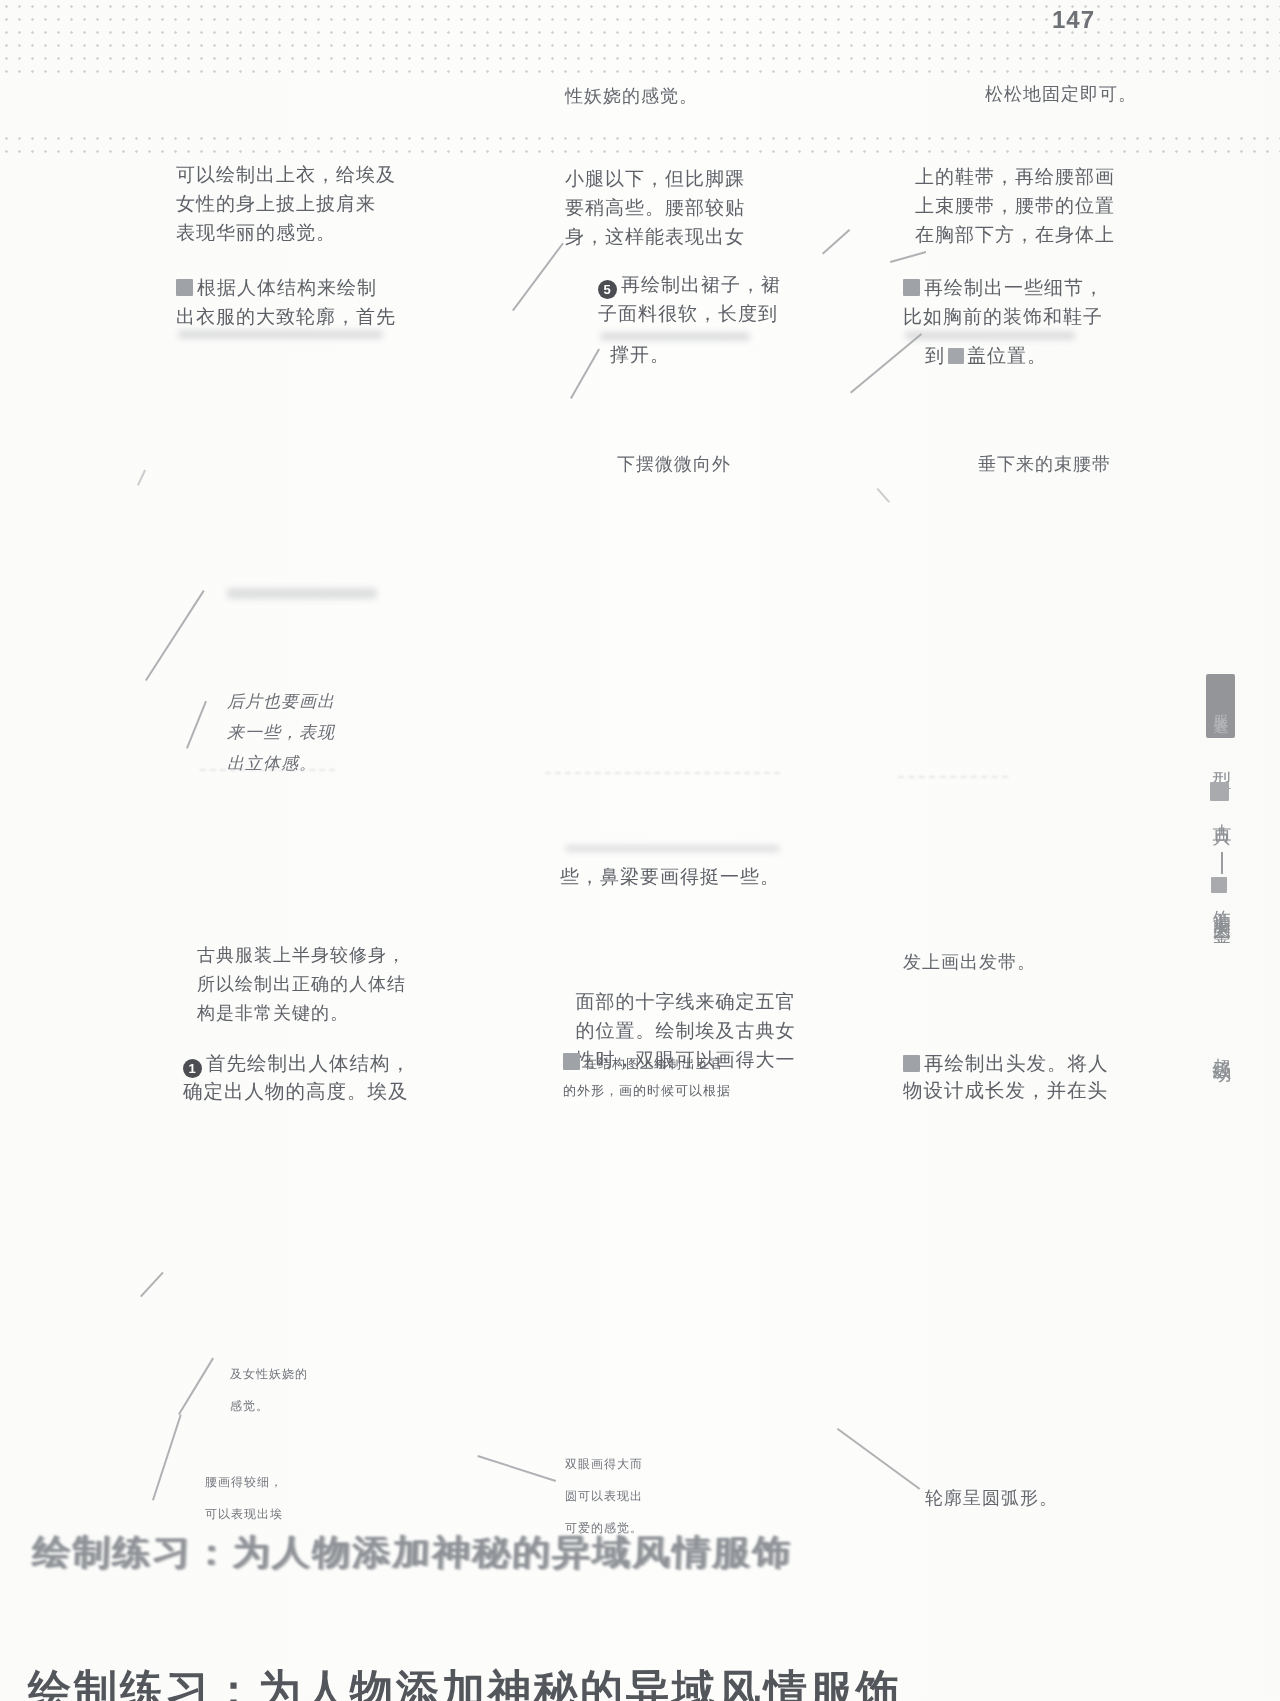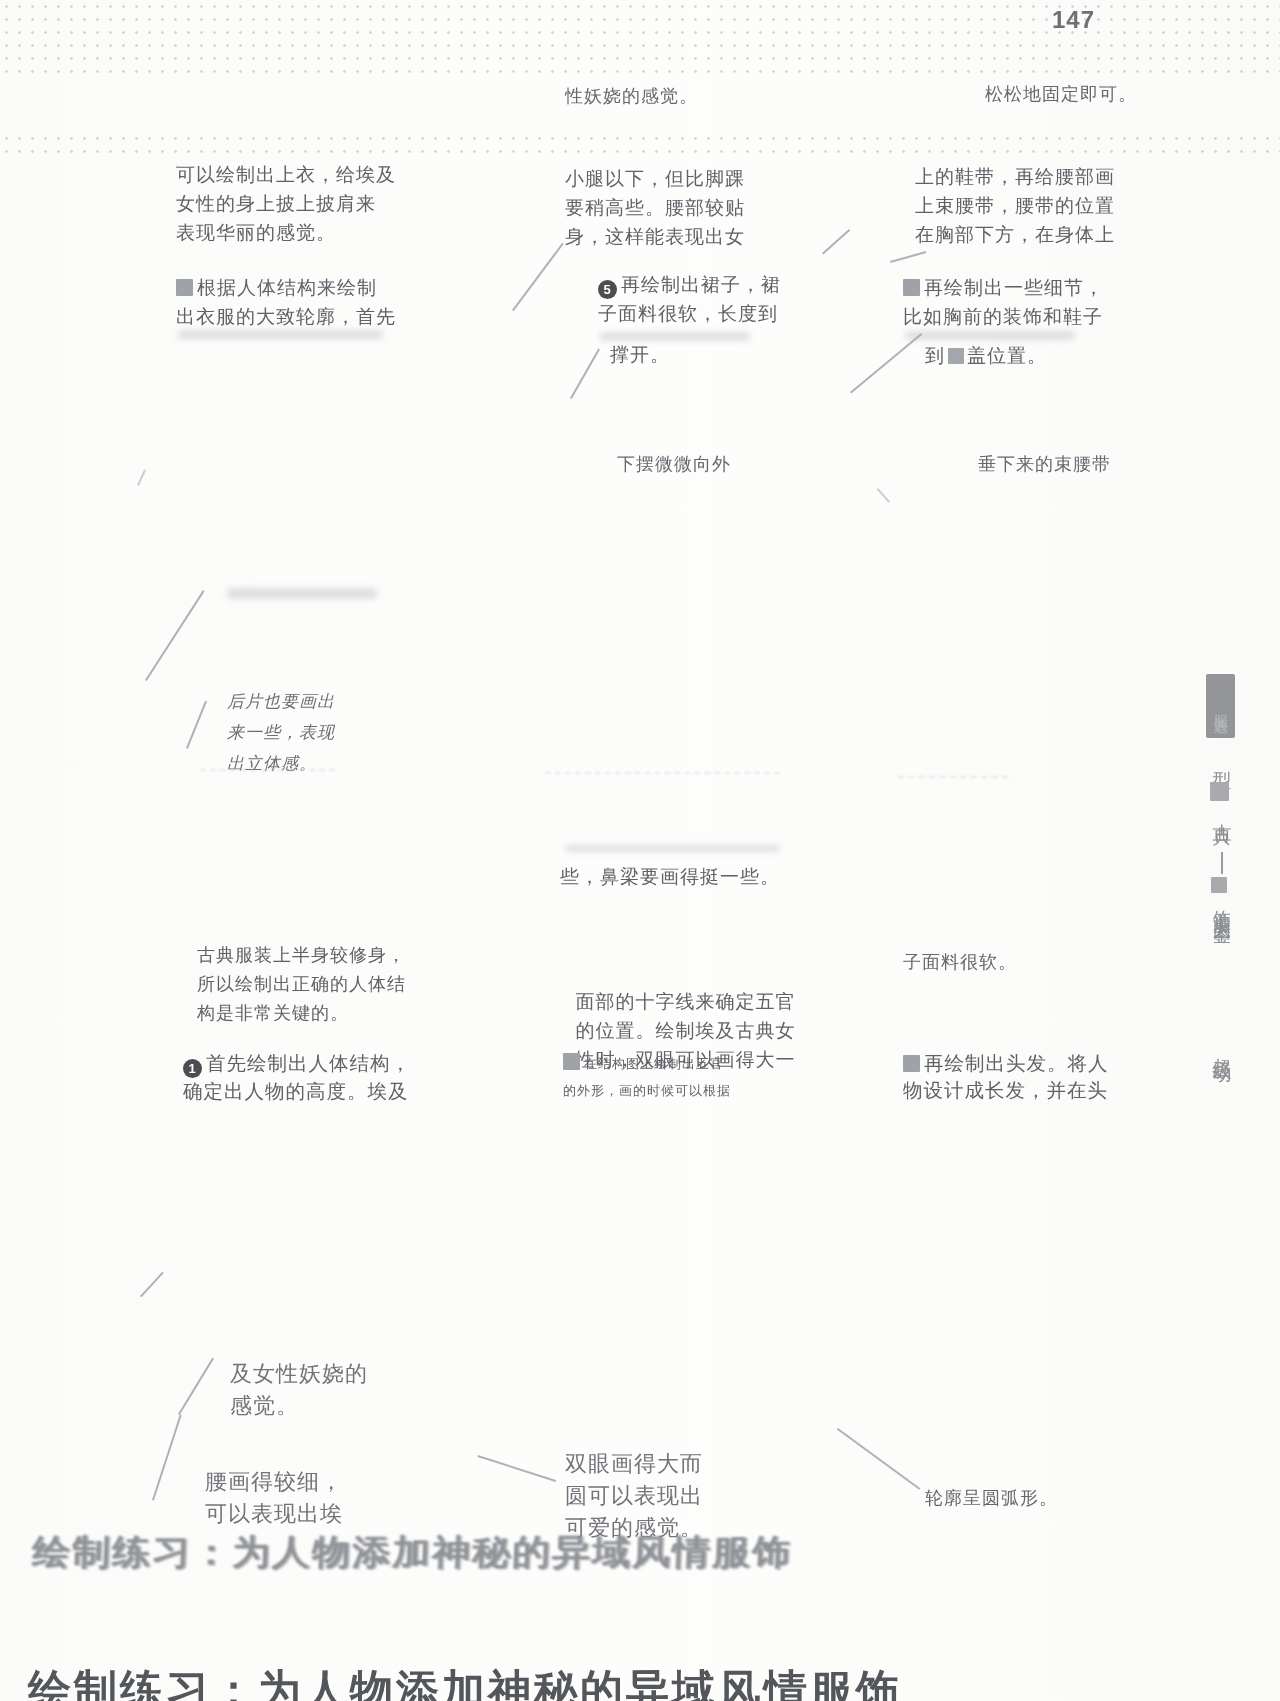--- a/index.html
+++ b/index.html
@@ -12,21 +12,21 @@
     position:absolute;left:0;width:1280px;
     background-image:radial-gradient(circle,#a2a2a2 1.1px,rgba(0,0,0,0) 1.5px);
     background-size:13px 13px;opacity:.45;
   }
   .abs{position:absolute;}
   .pre{white-space:pre-line;}
   .zh{color:#5e6167;letter-spacing:1px;}
   .b1{font-size:19px;line-height:29px;}
   .b2{font-size:19px;line-height:29px;}
   .ann{font-size:17px;line-height:31px;color:#6b6e74;letter-spacing:1px;font-style:italic;}
-  .ann2{font-size:22px;line-height:32px;color:#70737a;letter-spacing:1px;}
+  .ann2{font-size:12px;line-height:32px;color:#70737a;letter-spacing:1px;}
   .lbl{font-size:18px;color:#64676d;letter-spacing:1px;white-space:nowrap;}
   .sq{display:inline-block;width:17px;height:17px;background:#9fa2a6;border-radius:1px;
       margin-right:4px;vertical-align:-2px;}
   .sq-s{display:inline-block;width:16px;height:16px;background:#a3a6aa;border-radius:1px;
       margin:0 3px;vertical-align:-2px;}
   .cnum{display:inline-flex;width:19px;height:19px;border-radius:50%;background:#4b4d52;
       color:#fff;font-size:13px;font-weight:bold;align-items:center;justify-content:center;
       margin-right:4px;vertical-align:-3px;}
   .smudge{position:absolute;background:#b9bbbe;opacity:.45;filter:blur(3px);border-radius:4px;}
   .dashline{position:absolute;border-top:2px dashed #b4b6b9;opacity:.3;filter:blur(1px);}
@@ -135,21 +135,21 @@
 
   <div class="smudge" style="left:565px;top:845px;width:215px;height:7px;"></div>
   <div class="abs zh b1" style="left:560px;top:862px;white-space:nowrap;">些，鼻梁要画得挺一些。</div>
 
   <div class="abs zh b1 pre" style="left:197px;top:941px;width:245px;font-size:18px;">古典服装上半身较修身，
 所以绘制出正确的人体结
 构是非常关键的。</div>
   <div class="abs zh b1 pre" style="left:563px;top:987px;width:245px;text-align:center;">面部的十字线来确定五官
 的位置。绘制埃及古典女
 性时，双眼可以画得大一</div>
-  <div class="abs zh lbl" style="left:903px;top:950px;">子面料很软。</div>
+  <div class="abs zh lbl" style="left:903px;top:950px;">发上画出发带。</div>
 
   <div class="abs zh" style="left:183px;top:1050px;width:250px;font-size:19.5px;line-height:27px;">
     <span class="cnum">1</span><span class="pre">首先绘制出人体结构，
 确定出人物的高度。埃及</span>
   </div>
   <div class="abs zh" style="left:563px;top:1050px;width:255px;font-size:13px;line-height:27px;">
     <span class="sq"></span><span class="pre">在结构图上绘制出五官
 的外形，画的时候可以根据</span>
   </div>
   <div class="abs zh" style="left:903px;top:1050px;width:230px;font-size:19.5px;line-height:27px;">

